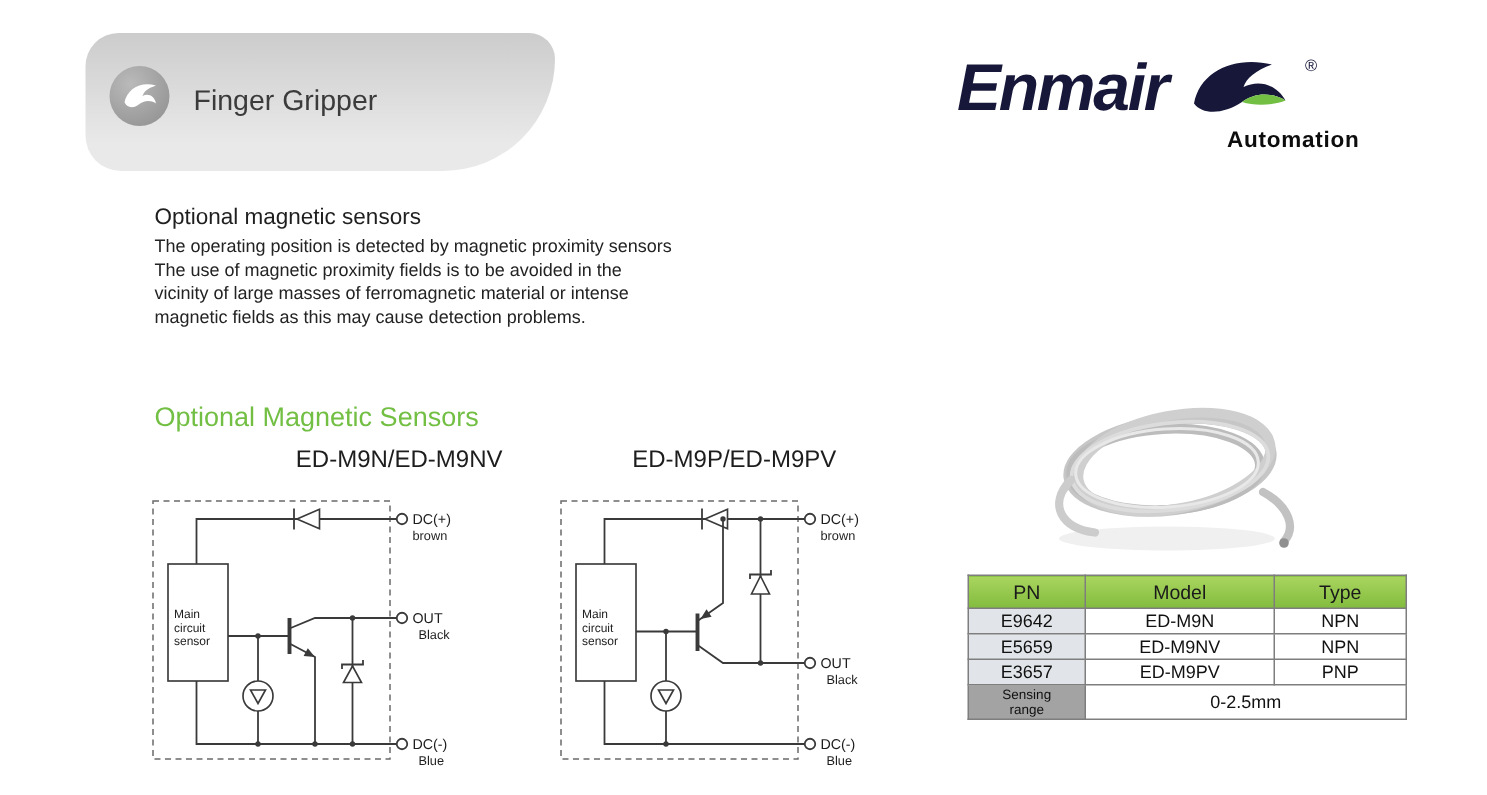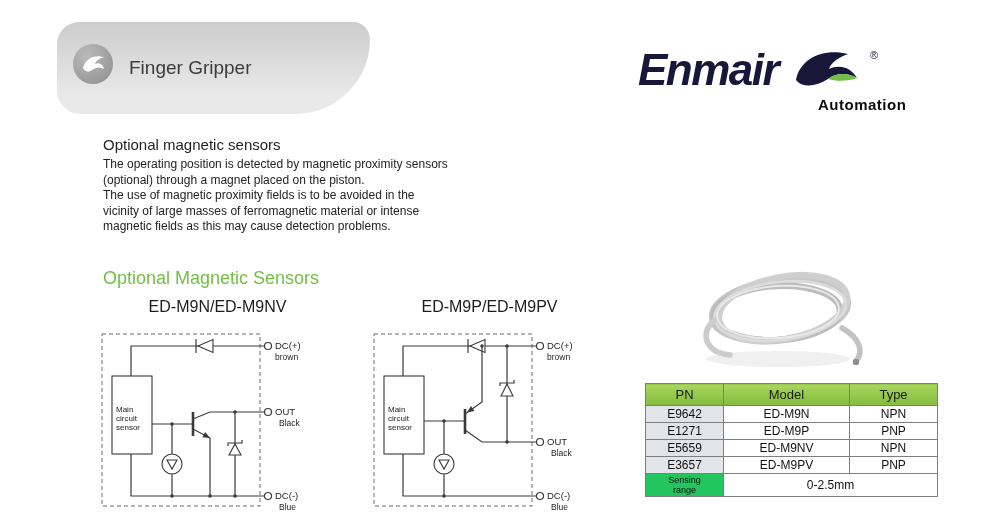--- a/index.html
+++ b/index.html
@@ -9,37 +9,37 @@
   
   .banner { position:absolute; left:57px; top:22px; width:313px; height:92px;
             background:linear-gradient(180deg,#cccccc 0%, #e9e9e9 80%);
             border-radius:28px 22px 95px 30px; }
   .logo-circle { position:absolute; left:73px; top:44px; width:40px; height:40px; border-radius:50%;
                  background:radial-gradient(circle at 35% 30%, #bababa, #8d8d8d);
                  display:flex; align-items:center; justify-content:center; }
   .page-title { position:absolute; left:129px; top:57px; font-size:19px; color:#3b3b3b; }
 
   
-  .brand { position:absolute; left:638px; top:48px; width:305px; height:78px; }
+  .brand { position:absolute; left:638px; top:37px; width:305px; height:78px; }
   .brand-name { position:absolute; left:0; top:0; font-size:44px; line-height:44px; font-weight:bold;
                 font-style:italic; color:#17173a; letter-spacing:-1.5px; }
   .brand-dolphin { position:absolute; left:152px; top:-4px; }
   .brand-reg { position:absolute; left:232px; top:1px; font-size:11px; color:#17173a; }
   .brand-tagline { position:absolute; left:180px; top:48px; font-size:15px; font-weight:bold;
                    color:#0d0d0d; letter-spacing:0.5px; }
 
   
   .intro-heading { position:absolute; left:103px; top:136px; font-size:15px; color:#1f1f1f; }
   .intro-lines { position:absolute; left:103px; top:157px; font-size:12px; line-height:15.5px; color:#232323; }
   .intro-lines div { white-space:nowrap; }
 
   
   .section-title { position:absolute; left:103px; top:268px; font-size:18px; color:#72BF44; }
   .diagram-title { position:absolute; top:298px; width:235px; text-align:center; font-size:16px; color:#1d1d1d; }
-  .dt1 { left:100px; } .dt2 { left:372px; }
+  .dt1 { left:100px;text-align:right; } .dt2 { left:372px; }
   .svg1 { position:absolute; left:100px; top:324px; }
   .svg2 { position:absolute; left:372px; top:324px; }
 
   
   .w { fill:none; stroke:#3a3a3a; stroke-width:1.2; }
   .thick { fill:none; stroke:#3a3a3a; stroke-width:2.6; }
   .outline { fill:#ffffff; stroke:#3a3a3a; stroke-width:1.1; }
   .solid { fill:#3a3a3a; stroke:none; }
   .dash { fill:none; stroke:#6a6a6a; stroke-width:1; stroke-dasharray:4 3; }
   .term { fill:#ffffff; stroke:#3a3a3a; stroke-width:1.2; }
@@ -51,21 +51,21 @@
   .cable { position:absolute; left:690px; top:258px; }
 
   
   .sensor-table { position:absolute; left:645px; top:383px; width:292px; table-layout:fixed;
                   border-collapse:collapse; font-size:12px; color:#111; }
   .sensor-table th, .sensor-table td { border:1px solid #7e7e7e; text-align:center; padding:1px 19px; }
   .sensor-table th { background:linear-gradient(180deg,#a9d55f,#82bc3e); font-weight:normal;
                      font-size:13px; height:22px; color:#1a1a1a; }
   .sensor-table td { height:16px; background:#ffffff;margin-top:36px; }
   .sensor-table td.pn-col { background:#e1e5e9; }
-  .sensor-table td.range-label { font-size:9px; background:#22c55e; }
+  .sensor-table td.range-label { font-size:9px; background:#a3a3a3; }
 </style>
 </head>
 <body>
 
 <div class="page">
 
   <div class="banner"></div>
   <div class="logo-circle">
     <svg width="27" height="27" viewBox="0 0 27 27">
       <path d="M3,17 C5,8 14,3 24,6 C18,8 16,10 15,13 C19,11 23,13 24,18 C20,15.5 16,16 12,19 C8,22 4,20 3,17 Z" fill="#ffffff"></path>
@@ -79,21 +79,20 @@
       <path d="M6,36 C10,14 34,4 58,10 C47,14 41,19 39,25 C49,20 61,23 67,34 C57,28 46,29 38,35 C26,43 12,44 6,36 Z" fill="#17173a"></path>
       <path d="M38,35 C46,29 57,28 67,34 C60,37 47,38 38,35 Z" fill="#72BF44"></path>
     </svg>
     <div class="brand-reg">®</div>
     <div class="brand-tagline">Automation</div>
   </div>
 
   <div class="intro-heading">Optional magnetic sensors</div>
   <div class="intro-lines">
     <div>The operating position is detected by magnetic proximity sensors</div>
-    <div>(optional) through a magnet placed on the piston.</div>
     <div>The use of magnetic proximity fields is to be avoided in the</div>
     <div>vicinity of large masses of ferromagnetic material or intense</div>
     <div>magnetic fields as this may cause detection problems.</div>
   </div>
 
   <div class="section-title">Optional Magnetic Sensors</div>
 
   <div class="diagram-title dt1">ED-M9N/ED-M9NV</div>
   <div class="diagram-title dt2">ED-M9P/ED-M9PV</div>
 
@@ -196,25 +195,20 @@
       <th>PN</th>
       <th>Model</th>
       <th>Type</th>
     </tr>
     <tr>
       <td class="pn-col">E9642</td>
       <td>ED-M9N</td>
       <td>NPN</td>
     </tr>
     <tr>
-      <td class="pn-col">E1271</td>
-      <td>ED-M9P</td>
-      <td>PNP</td>
-    </tr>
-    <tr>
       <td class="pn-col">E5659</td>
       <td>ED-M9NV</td>
       <td>NPN</td>
     </tr>
     <tr>
       <td class="pn-col">E3657</td>
       <td>ED-M9PV</td>
       <td>PNP</td>
     </tr>
     <tr>

